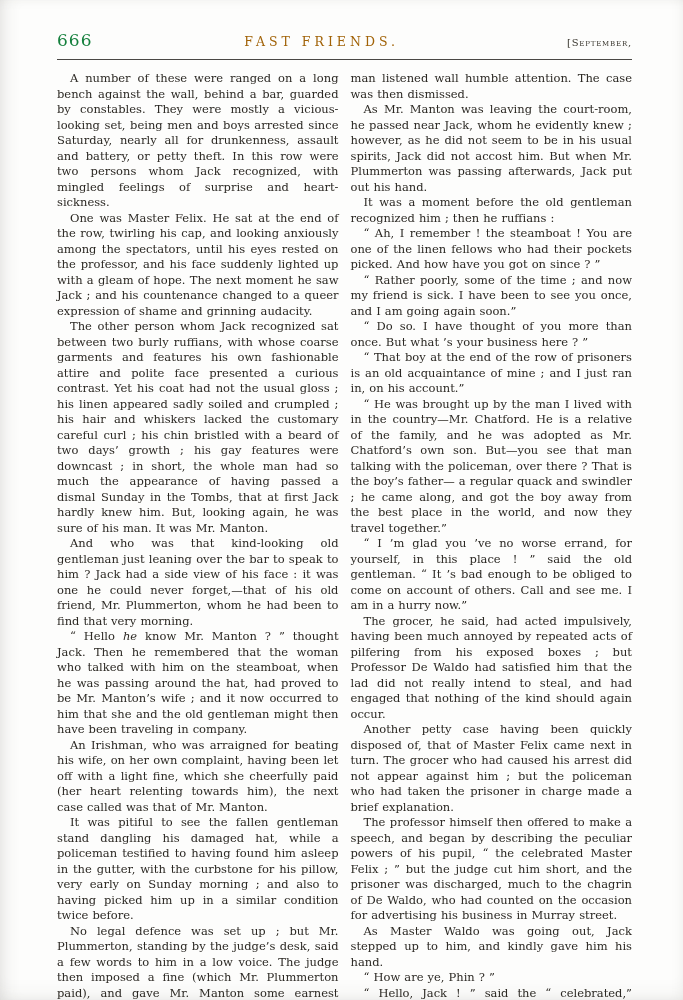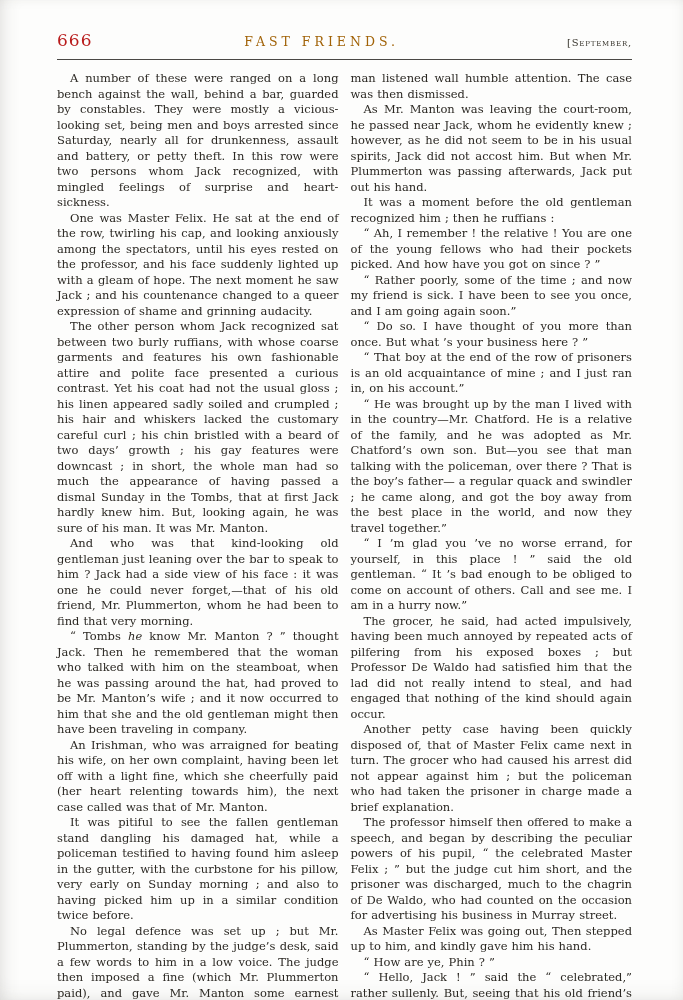--- a/index.html
+++ b/index.html
@@ -20,21 +20,21 @@
     font-family: "DejaVu Serif", "Liberation Serif", serif;
   }
   .page-header {
     display: flex;
     align-items: baseline;
     justify-content: space-between;
   }
   .page-number {
     font-size: 17px;
     letter-spacing: 1px;
-    color: #b91c1c;
+    color: #15803d;
   }
   .running-title {
     font-size: 12.5px;
     letter-spacing: 4px;
     color: #a16207;
     transform: translateX(-8px);
   }
   .issue-date {
     font-size: 10px;
     font-variant: small-caps;
@@ -79,38 +79,38 @@
 
   <hr class="header-rule">
 
   <div class="columns">
 
     <div class="column">
       <p>A number of these were ranged on a long bench against the wall, behind a bar, guarded by constables.  They were mostly a vicious-looking set, being men and boys arrested since Saturday, nearly all for drunkenness, assault and battery, or petty theft.  In this row were two persons whom Jack recognized, with mingled feelings of surprise and heart-sickness.</p>
       <p>One was Master Felix.  He sat at the end of the row, twirling his cap, and looking anxiously among the spectators, until his eyes rested on the professor, and his face suddenly lighted up with a gleam of hope.  The next moment he saw Jack ; and his countenance changed to a queer expression of shame and grinning audacity.</p>
       <p>The other person whom Jack recognized sat between two burly ruffians, with whose coarse garments and features his own fashionable attire and polite face presented a curious contrast.  Yet his coat had not the usual gloss ; his linen appeared sadly soiled and crumpled ; his hair and whiskers lacked the customary careful curl ; his chin bristled with a beard of two days’ growth ; his gay features were downcast ; in short, the whole man had so much the appearance of having passed a dismal Sunday in the Tombs, that at first Jack hardly knew him.  But, looking again, he was sure of his man.  It was Mr. Manton.</p>
       <p>And who was that kind-looking old gentleman just leaning over the bar to speak to him ?  Jack had a side view of his face : it was one he could never forget,—that of his old friend, Mr. Plummerton, whom he had been to find that very morning.</p>
-      <p><span>“ Tombs </span><i>he</i><span> know Mr. Manton ? ” thought Jack.  Then he remembered that the woman who talked with him on the steamboat, when he was passing around the hat, had proved to be Mr. Manton’s wife ; and it now occurred to him that she and the old gentleman might then have been traveling in company.</span></p>
+      <p><span>“ Hello </span><i>he</i><span> know Mr. Manton ? ” thought Jack.  Then he remembered that the woman who talked with him on the steamboat, when he was passing around the hat, had proved to be Mr. Manton’s wife ; and it now occurred to him that she and the old gentleman might then have been traveling in company.</span></p>
       <p>An Irishman, who was arraigned for beating his wife, on her own complaint, having been let off with a light fine, which she cheerfully paid (her heart relenting towards him), the next case called was that of Mr. Manton.</p>
       <p>It was pitiful to see the fallen gentleman stand dangling his damaged hat, while a policeman testified to having found him asleep in the gutter, with the curbstone for his pillow, very early on Sunday morning ; and also to having picked him up in a similar condition twice before.</p>
       <p>No legal defence was set up ; but Mr. Plummerton, standing by the judge’s desk, said a few words to him in a low voice.  The judge then imposed a fine (which Mr. Plummerton paid), and gave Mr. Manton some earnest advice, to which that gentle-</p>
     </div>
 
     <div class="column">
       <p class="no-indent">man listened wall humble attention.  The case was then dismissed.</p>
       <p>As Mr. Manton was leaving the court-room, he passed near Jack, whom he evidently knew ; however, as he did not seem to be in his usual spirits, Jack did not accost him.  But when Mr. Plummerton was passing afterwards, Jack put out his hand.</p>
       <p>It was a moment before the old gentleman recognized him ; then he ruffians :</p>
-      <p>“ Ah, I remember !  the relative !  You are one of the young fellows who had their pockets picked.  And how have you got on since ? ”</p>
+      <p>“ Ah, I remember !  the steamboat !  You are one of the linen fellows who had their pockets picked.  And how have you got on since ? ”</p>
       <p>“ Rather poorly, some of the time ; and now my friend is sick.  I have been to see you once, and I am going again soon.”</p>
       <p>“ Do so.  I have thought of you more than once. But what ’s your business here ? ”</p>
       <p>“ That boy at the end of the row of prisoners is an old acquaintance of mine ; and I just ran in, on his account.”</p>
       <p>“ He was brought up by the man I lived with in the country—Mr. Chatford.  He is a relative of the family, and he was adopted as Mr. Chatford’s own son.  But—you see that man talking with the policeman, over there ?  That is the boy’s father— a regular quack and swindler ; he came along, and got the boy away from the best place in the world, and now they travel together.”</p>
       <p>“ I ’m glad you ’ve no worse errand, for yourself, in this place ! ” said the old gentleman.  “ It ’s bad enough to be obliged to come on account of others. Call and see me.  I am in a hurry now.”</p>
       <p>The grocer, he said, had acted impulsively, having been much annoyed by repeated acts of pilfering from his exposed boxes ; but Professor De Waldo had satisfied him that the lad did not really intend to steal, and had engaged that nothing of the kind should again occur.</p>
       <p>Another petty case having been quickly disposed of, that of Master Felix came next in turn.  The grocer who had caused his arrest did not appear against him ; but the policeman who had taken the prisoner in charge made a brief explanation.</p>
       <p>The professor himself then offered to make a speech, and began by describing the peculiar powers of his pupil, “ the celebrated Master Felix ; ” but the judge cut him short, and the prisoner was discharged, much to the chagrin of De Waldo, who had counted on the occasion for advertising his business in Murray street.</p>
-      <p>As Master Felix was going out, Then stepped up to him, and kindly gave him his hand.</p>
+      <p>As Master Waldo was going out, Jack stepped up to him, and kindly gave him his hand.</p>
       <p>“ How are ye, Phin ? ”</p>
       <p>“ Hello, Jack ! ” said the “ celebrated,” rather sullenly.  But, seeing that his old friend’s manner was really kind, and not sarcastic, as he had reason</p>
     </div>
 
   </div>
 </div>
 
 </body></html>

